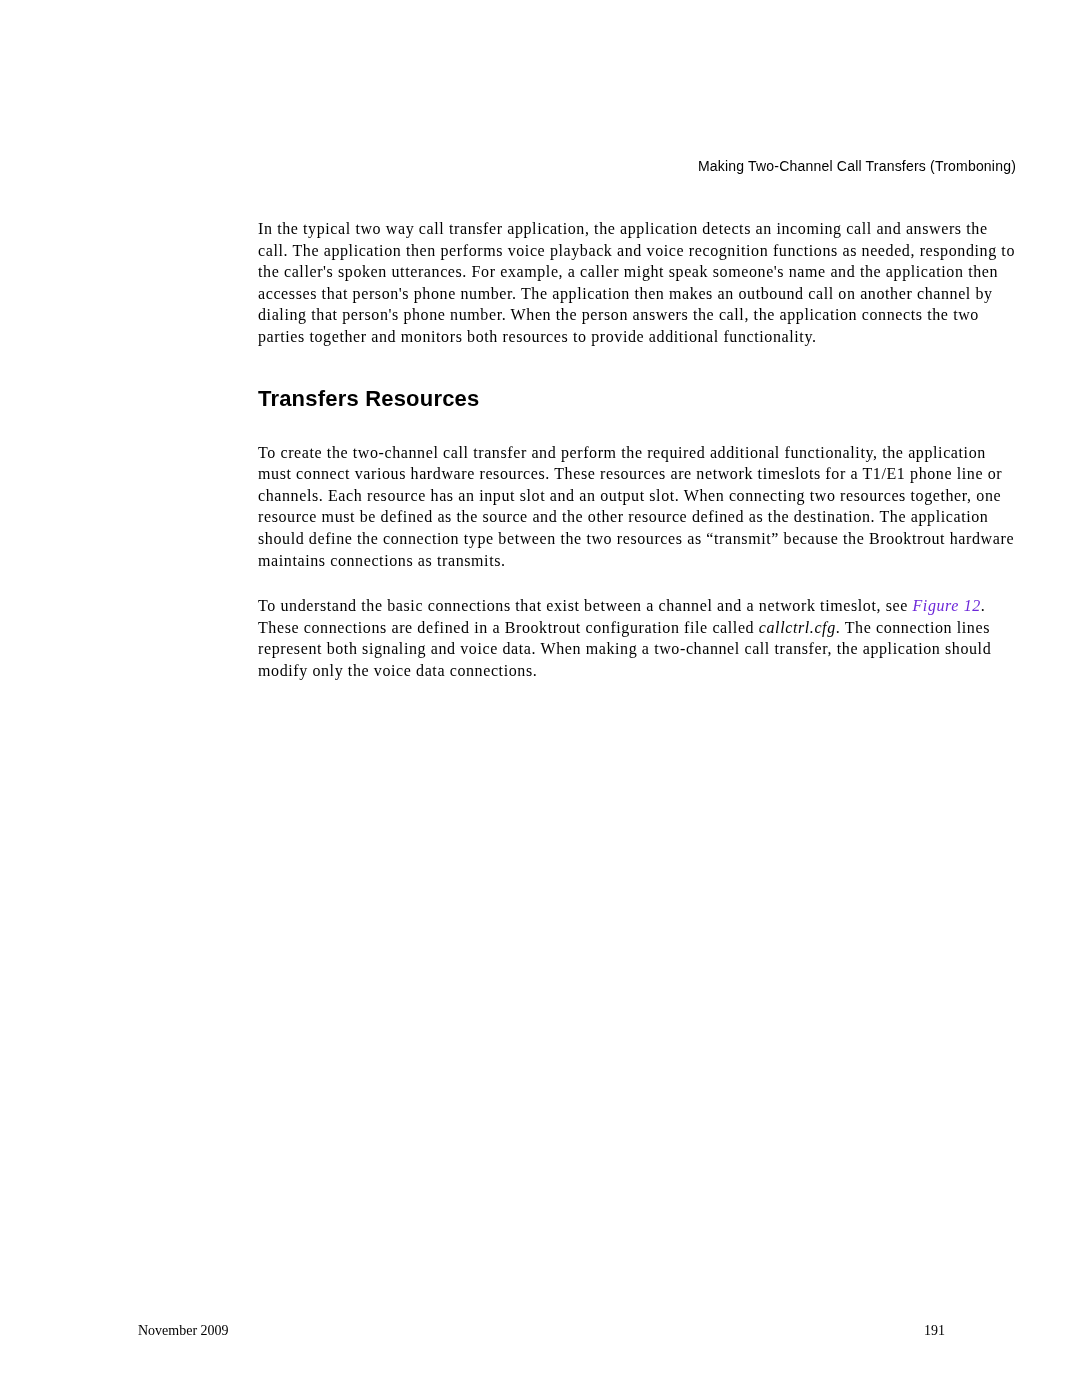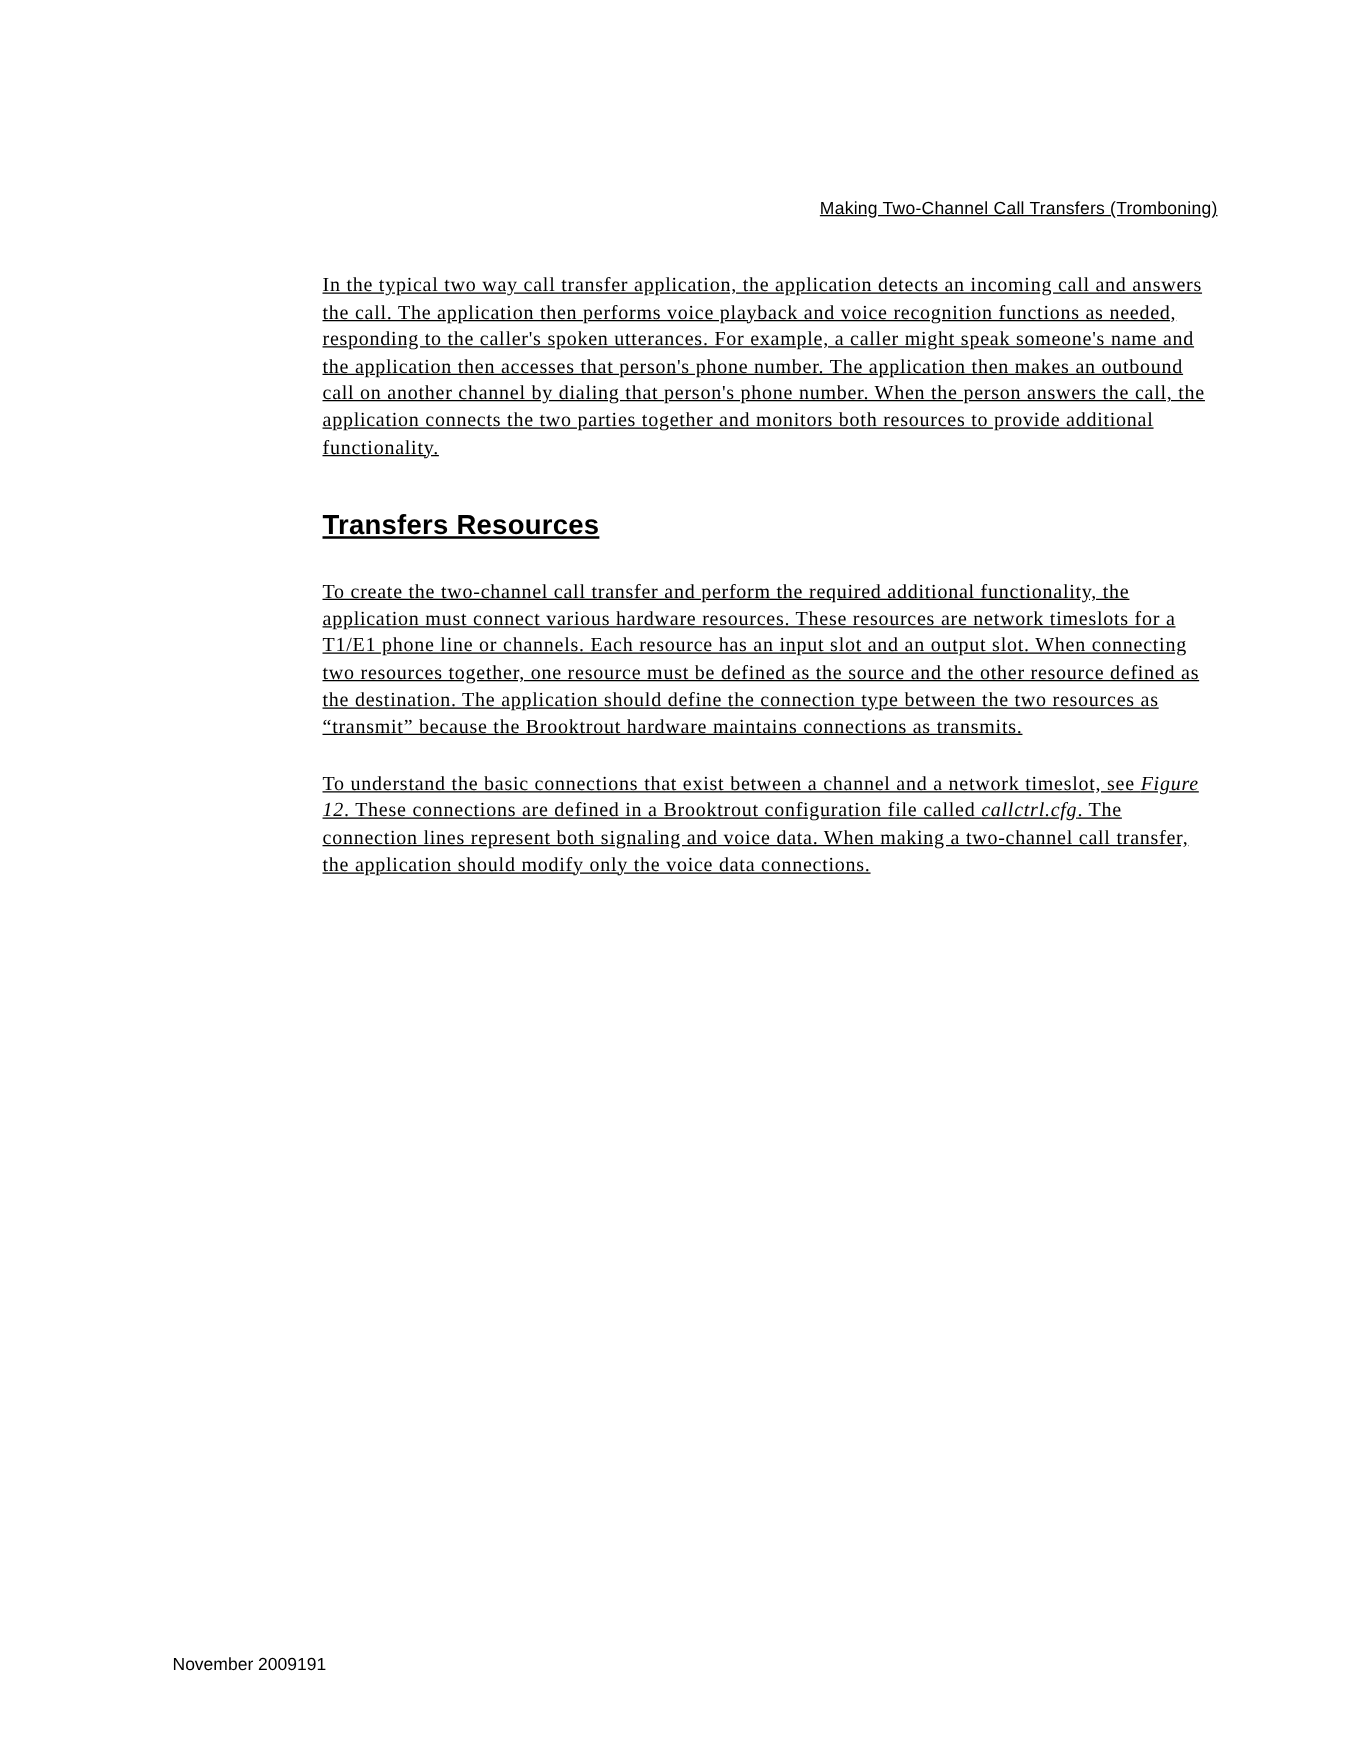--- a/index.html
+++ b/index.html
@@ -16,22 +16,21 @@
       font-family: Georgia, 'Times New Roman', serif;
       color: #000000;
     }
 
     .page-container {
       position: absolute;
       top: 0;
       left: 0;
       right: 0;
       bottom: 0;
-      padding: 158px 106px 60px 138px;
-      text-decoration: underline;
+      padding: 158px 64px 60px 138px;
     }
 
     .running-header {
       font-family: Arial, Helvetica, sans-serif;
       font-size: 14px;
       text-align: right;
       letter-spacing: 0.2px;
       margin-bottom: 44px;
     }
 
@@ -60,37 +59,38 @@
     .heading-sub {
       font-family: Arial, Helvetica, sans-serif;
       font-size: 22px;
       font-weight: bold;
       letter-spacing: 0.2px;
       margin-top: 38px;
       margin-bottom: 30px;
     }
 
     .xref-link {
-      color: #000000;
+      color: #6d28d9;
       font-style: italic;
       text-decoration: none;
     }
 
     .italic {
       font-style: italic;
     }
 
     .footer {
       position: absolute;
       bottom: 58px;
       left: 138px;
       right: 135px;
-      font-family: Liberation Sans, sans-serif;
+      font-family: Liberation Serif, serif;
       font-size: 14px;
       display: flex;
+      justify-content: space-between;
     }
   </style>
 </head>
 <body>
 
 <div class="page-container">
 
   <div class="running-header">Making Two-Channel Call Transfers (Tromboning)</div>
 
 

